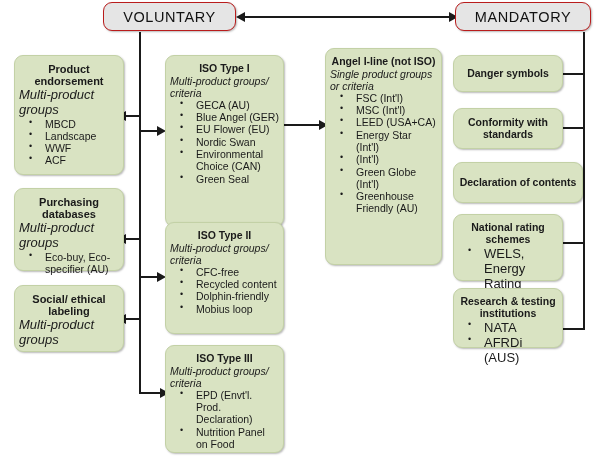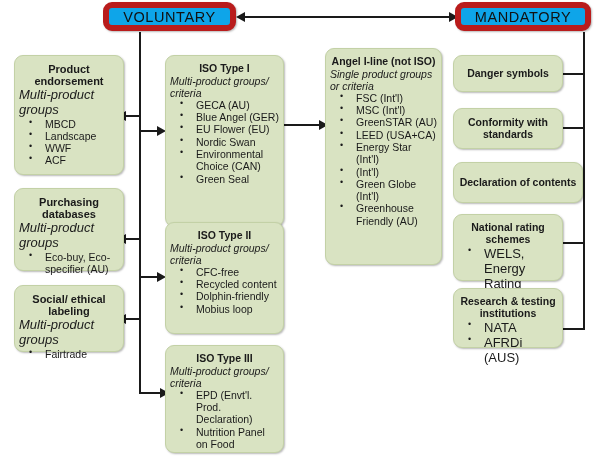--- a/index.html
+++ b/index.html
@@ -16,22 +16,22 @@
     position:absolute;
     box-sizing:border-box;
     background:#d9e3c2;
     border:1px solid #c3d1a6;
     border-radius:9px;
     box-shadow:1px 1px 2px rgba(0,0,0,.28);
     color:#1a1a1a;
     z-index:3;
   }
   .hdrbox{
-    background:#0ea5e9;
-    border:6px solid #b91c1c;
+    background:#e5e5e5;
+    border:1px solid #b91c1c;
     border-radius:9px;
     display:flex;align-items:center;justify-content:center;
   }
   .hdrbox .t{
     font-size:14.5px;font-weight:400;letter-spacing:.6px;color:#111;
   }
 
   .title{
     font-weight:bold;text-align:center;display:block;line-height:1.12;
   }
@@ -155,23 +155,20 @@
     <span class="title">Purchasing databases</span>
     <span class="sub">Multi-product groups</span>
     <ul class="items plainlist">
       <li>Eco-buy, Eco-specifier (AU)</li>
     </ul>
   </div>
 
   <div class="box b-left pad" style="left:14px;top:285px;width:110px;height:67px;">
     <span class="title">Social/ ethical labeling</span>
     <span class="sub">Multi-product groups</span>
-    <ul class="items plainlist">
-      <li>Fairtrade</li>
-    </ul>
   </div>
 
   <div class="box b-mid pad" style="left:165px;top:55px;width:119px;height:172px;">
     <span class="title">ISO Type I</span>
     <span class="sub">Multi-product groups/ criteria</span>
     <ul class="items">
       <li>GECA (AU)</li>
       <li>Blue Angel (GER)</li>
       <li>EU Flower (EU)</li>
       <li>Nordic Swan</li>
@@ -199,21 +196,20 @@
       <li>Nutrition Panel on Food</li>
     </ul>
   </div>
 
   <div class="box b-mid pad" style="left:325px;top:48px;width:117px;height:217px;">
     <span class="title">Angel I-line (not ISO)</span>
     <span class="sub">Single product groups or criteria</span>
     <ul class="items">
       <li>FSC (Int'l)</li>
       <li>MSC (Int'l)</li>
-      <li>GreenSTAR (AU)</li>
       <li>LEED (USA+CA)</li>
       <li>Energy Star (Int'l)</li>
       <li>(Int'l)</li>
       <li>Green Globe (Int'l)</li>
       <li>Greenhouse Friendly (AU)</li>
     </ul>
   </div>
 
   <div class="box b-right" style="left:453px;top:55px;width:110px;height:37px;display:flex;align-items:center;justify-content:center;">
     <span class="title">Danger symbols</span>

